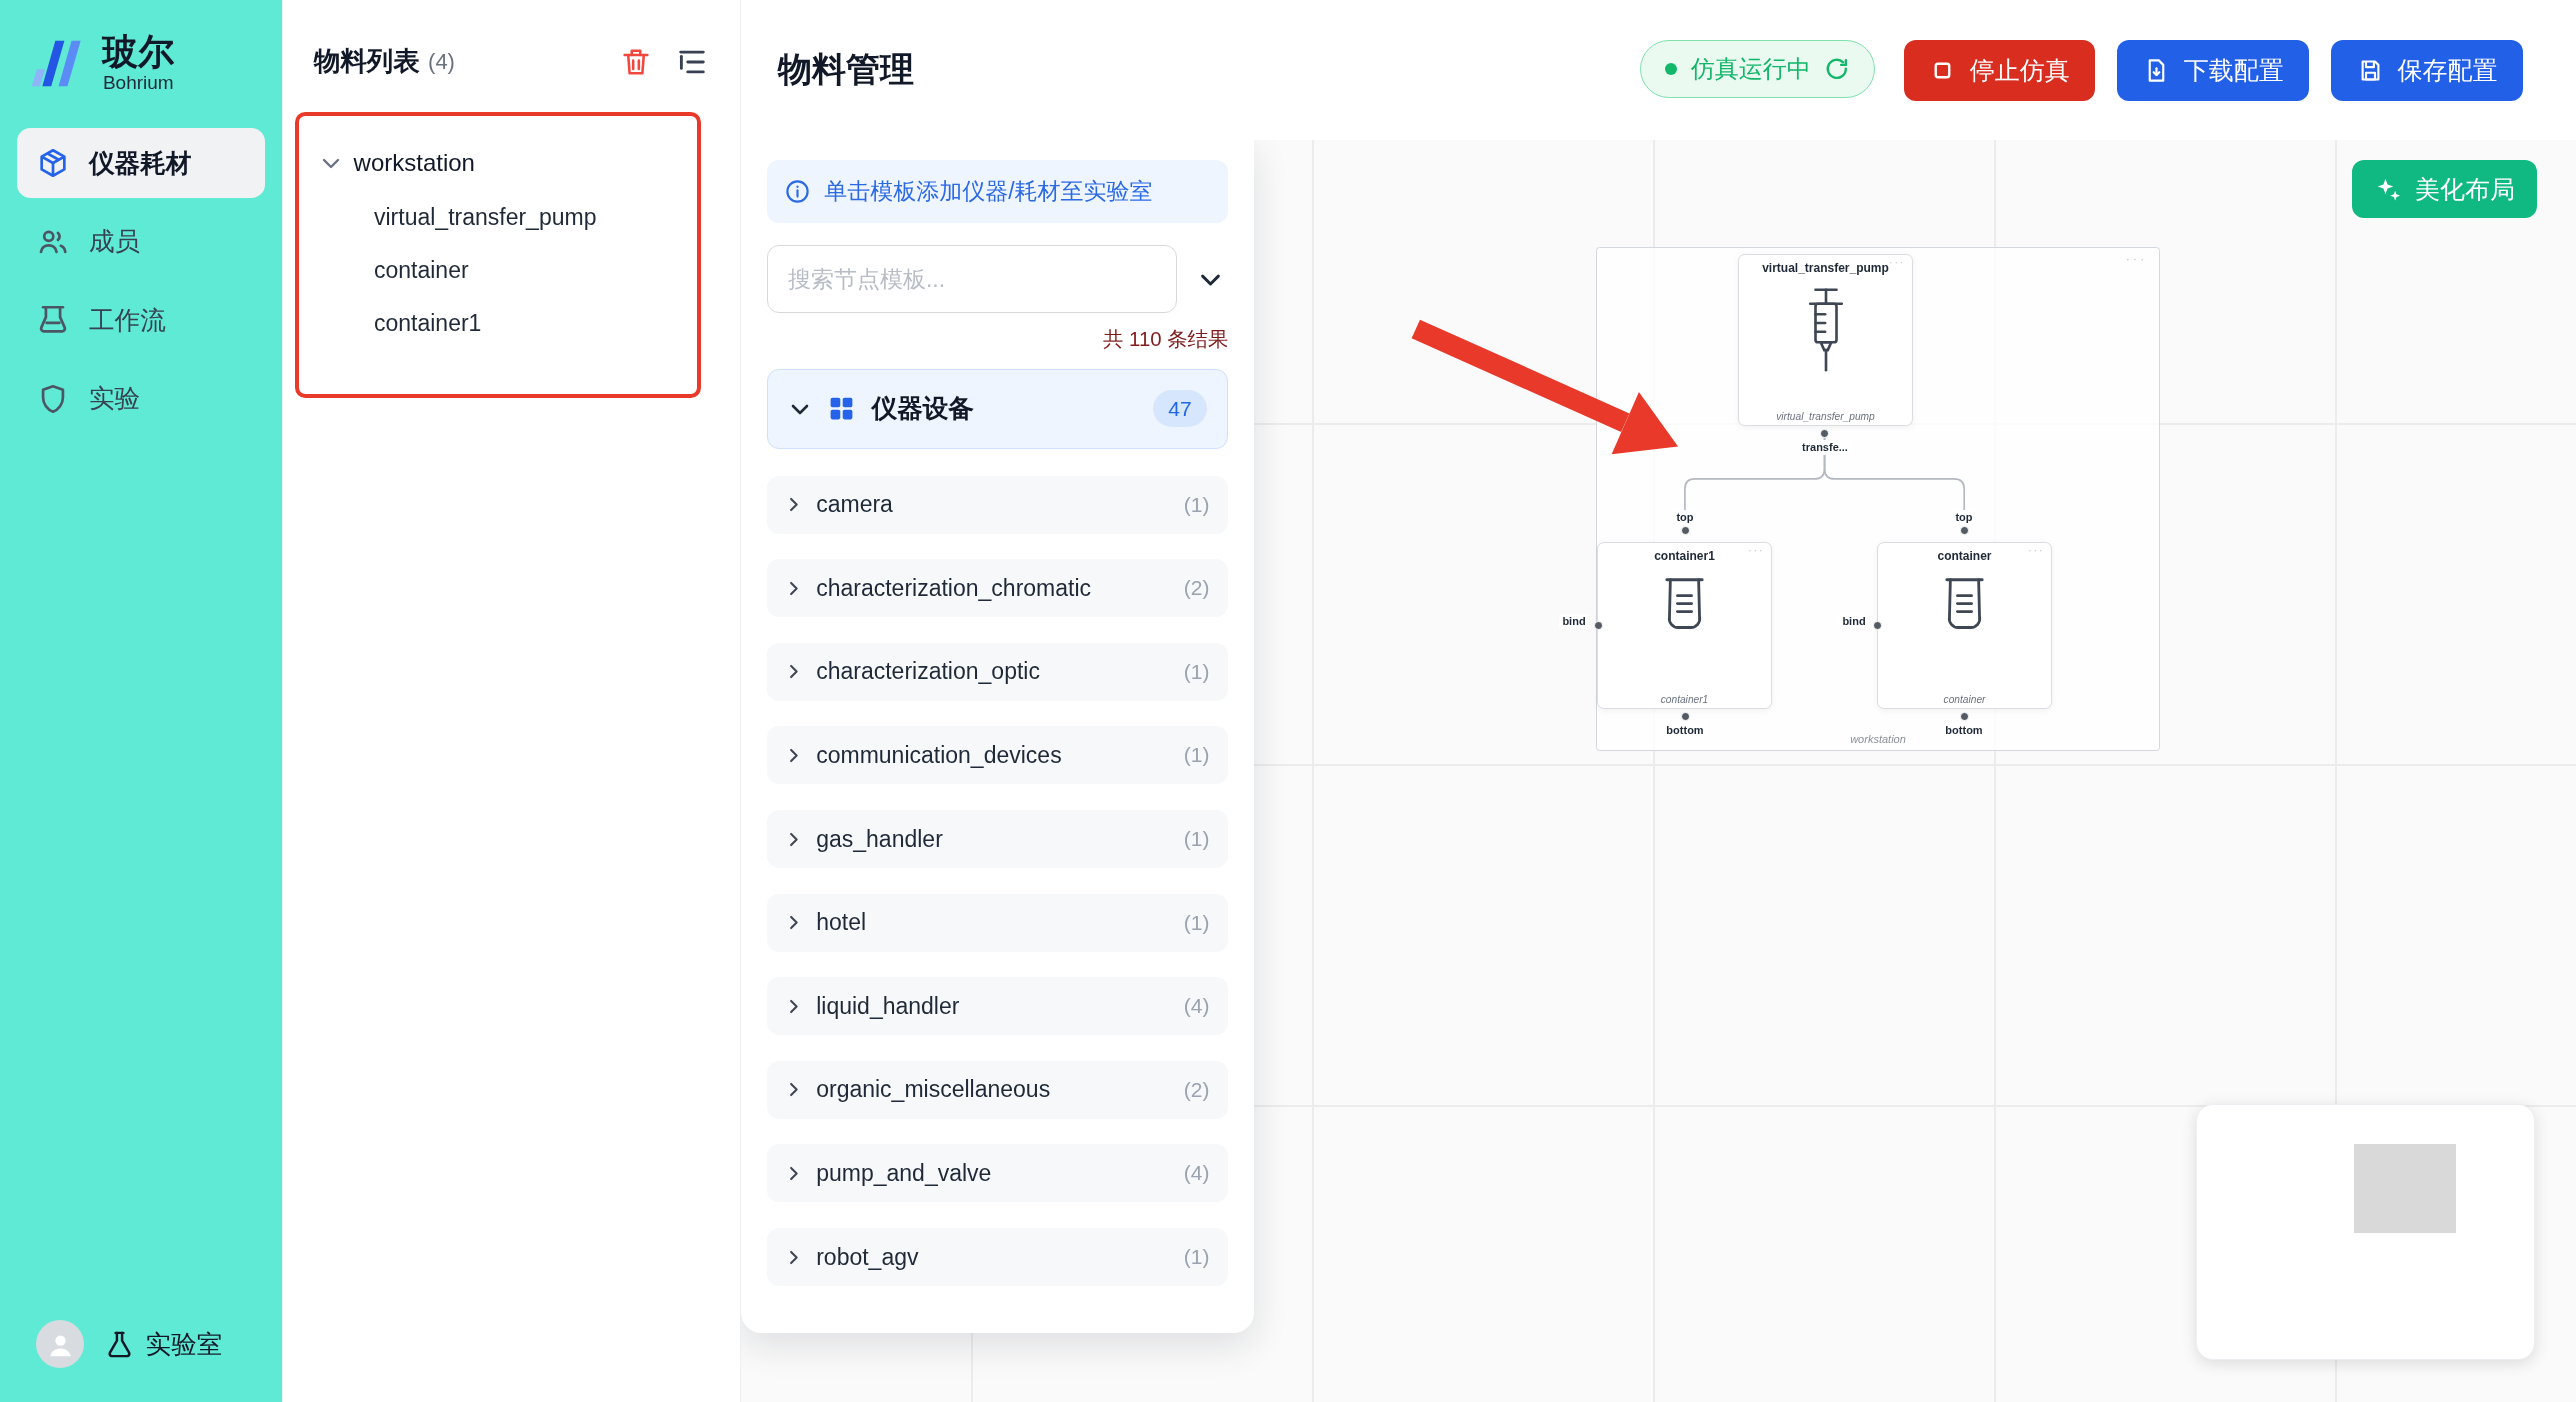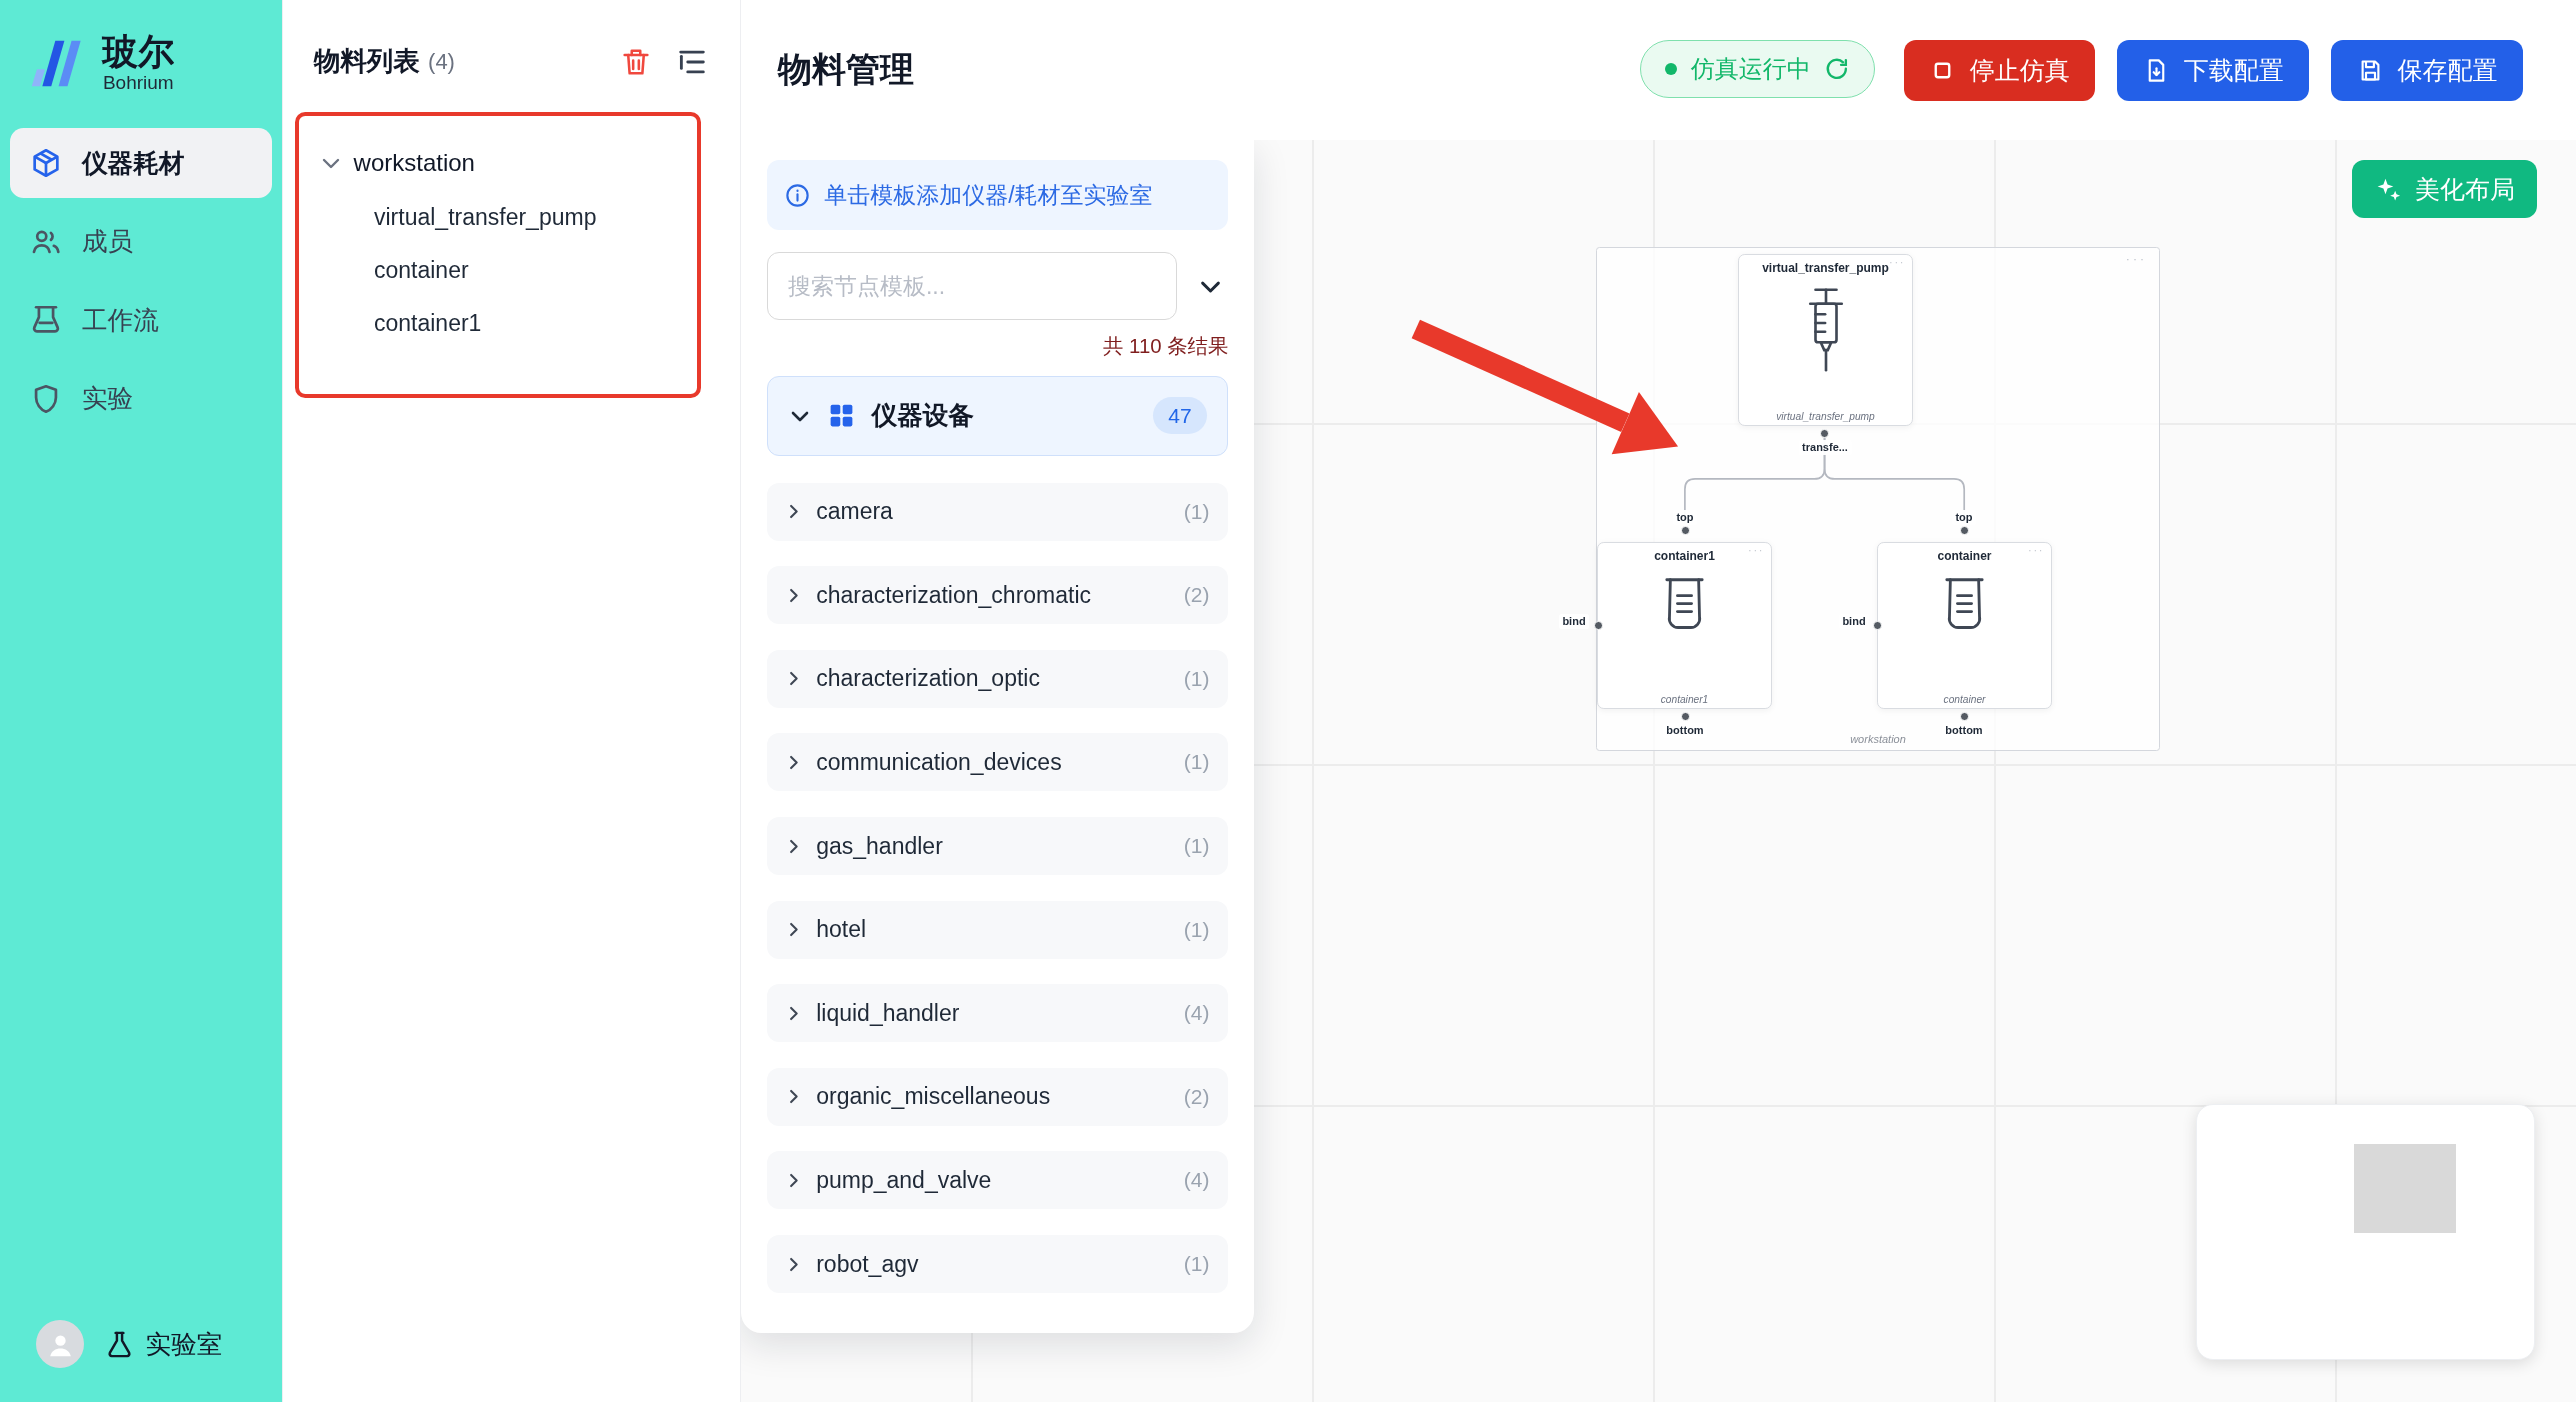--- a/index.html
+++ b/index.html
@@ -7,21 +7,21 @@
   *{box-sizing:border-box;}
   #app{display:flex;width:2576px;height:1402px;}
 
   
   .sidebar{width:283px;min-width:283px;background:#5eead4;border-right:1.7px solid #edeef1;
     display:flex;flex-direction:column;}
   .logo-row{display:flex;align-items:center;gap:15.3px;padding:31px 22px 20.4px;}
   .logo-mark{width:65px;height:65px;flex:none;}
   .brand-name{font-size:36px;font-weight:700;color:#111827;line-height:1.05;}
   .brand-sub{font-size:19px;color:#1f2937;margin-top:1.7px;text-align:center;}
-  .nav{padding:12px 10px 0;}
+  .nav{padding:12px 17px 0;}
   .nav-item{display:flex;align-items:center;gap:19px;height:70px;border-radius:13.6px;
     padding:0 19px;margin-bottom:8.5px;font-size:25.6px;color:#374151;cursor:pointer;}
   .nav-item.active{background:#f1f2f4;color:#111827;font-weight:700;}
   .nav-item svg{width:34px;height:34px;flex:none;}
   .sidebar-footer{margin-top:auto;display:flex;align-items:center;gap:20.4px;padding:0 28px 34px;margin-left:8px;}
   .avatar{width:48px;height:48px;border-radius:50%;background:#d8dbdf;display:flex;
     align-items:center;justify-content:center;flex:none;}
   .avatar svg{width:31px;height:31px;}
   .lab{display:flex;align-items:center;gap:10.2px;font-size:25.6px;color:#111827;}
   .lab svg{width:31px;height:31px;}
@@ -59,21 +59,21 @@
   
   .canvas{position:relative;flex:1;background:#fafafa;overflow:hidden;
     background-image:linear-gradient(to right,#ececec 1.7px,transparent 1.7px),
                      linear-gradient(to bottom,#ececec 1.7px,transparent 1.7px);
     background-size:341px 341px;background-position:230px 283px;}
 
   
   .template-panel{position:absolute;left:0;top:0;width:513px;height:1193px;background:#fff;
     border-radius:0 0 20.4px 20.4px;box-shadow:0 12px 37px rgba(15,23,42,.12);
     padding:20.4px 25.6px;display:flex;flex-direction:column;z-index:30;}
-  .banner{display:flex;align-items:center;gap:13.6px;height:70px;border-radius:12px;
+  .banner{display:flex;align-items:center;gap:13.6px;height:63px;border-radius:12px;
     background:#eef5ff;color:#2c6ae4;font-size:23px;padding:0 17px;}
   .banner svg{width:27px;height:27px;flex:none;}
   .search-row{display:flex;align-items:center;margin-top:22px;gap:15.3px;justify-content:flex-end;}
   .search-input{flex:1;min-width:0;height:68px;border:1.7px solid #d9d9d9;border-radius:12px;
     padding:0 20.4px;font-size:23px;color:#111827;outline:none;background:#fff;font-family:inherit;}
   .search-input::placeholder{color:#b7bcc6;}
   .collapse-toggle{width:36px;display:flex;justify-content:center;cursor:pointer;color:#1f2937;}
   .collapse-toggle svg{width:27px;height:27px;}
   .results{margin-top:12px;text-align:right;font-size:20.4px;color:#7f1d1d;}
   .section-header{margin-top:15.3px;display:flex;align-items:center;gap:15.3px;height:80px;

